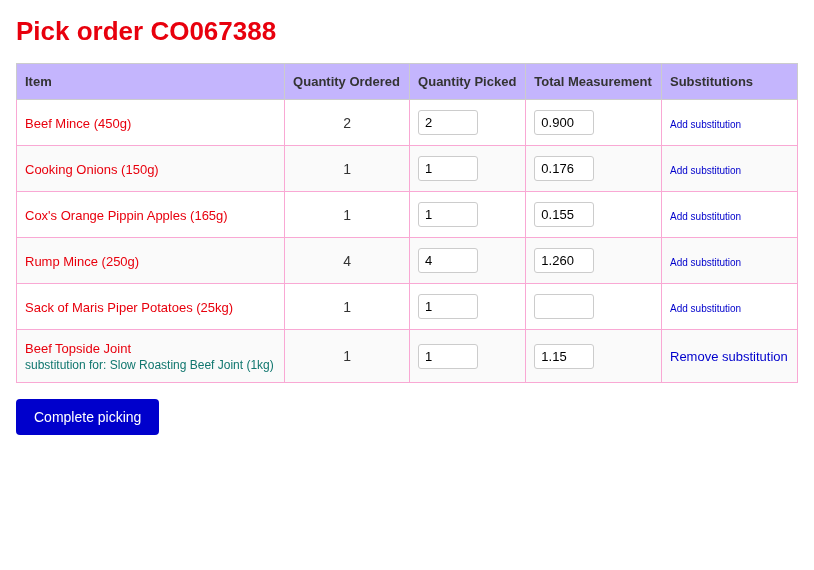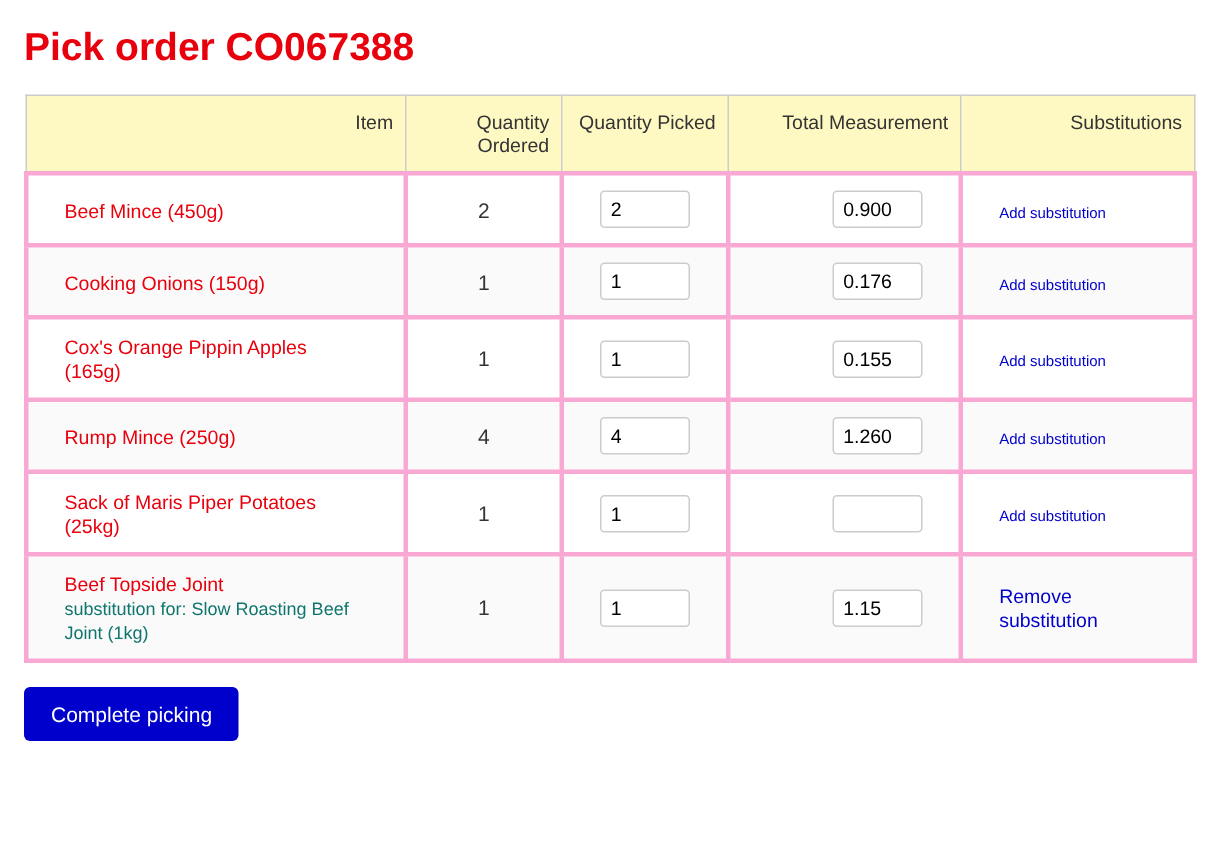--- a/index.html
+++ b/index.html
@@ -15,31 +15,31 @@
       font-size: 26px;
       font-weight: bold;
       margin-bottom: 16px;
     }
     table {
       width: 100%;
       border-collapse: collapse;
       border: 1px solid #ccc;
     }
     thead th {
-      background: #fef9c3;
+      background: #c4b5fd;
       border: 1px solid #ccc;
       padding: 10px 8px;
-      text-align: right;
-      font-weight: normal;
+      text-align: left;
+      font-weight: bold;
       font-size: 13px;
       vertical-align: top;
     }
     tbody td {
-      border: 3px solid #f9a8d4;
-      padding: 10px 24px;
+      border: 1px solid #f9a8d4;
+      padding: 10px 8px;
       vertical-align: middle;
     }
     tbody tr:nth-child(even) {
       background: #fafafa;
     }
     .item-name {
       color: #e8000d;
       font-size: 13px;
     }
     .item-sub {
@@ -51,21 +51,20 @@
     }
     input[type="text"] {
       width: 60px;
       padding: 4px 6px;
       border: 1px solid #ccc;
       border-radius: 3px;
       font-size: 13px;
     }
     .measurement-input {
       width: 80px;
-      margin-left: 44px;
     }
     .add-sub-link {
       color: #0000cc;
       text-decoration: none;
       font-size: 10px;
       cursor: pointer;
       margin-top: 16px;
     }
     .remove-sub-link {
       color: #0000cc;

